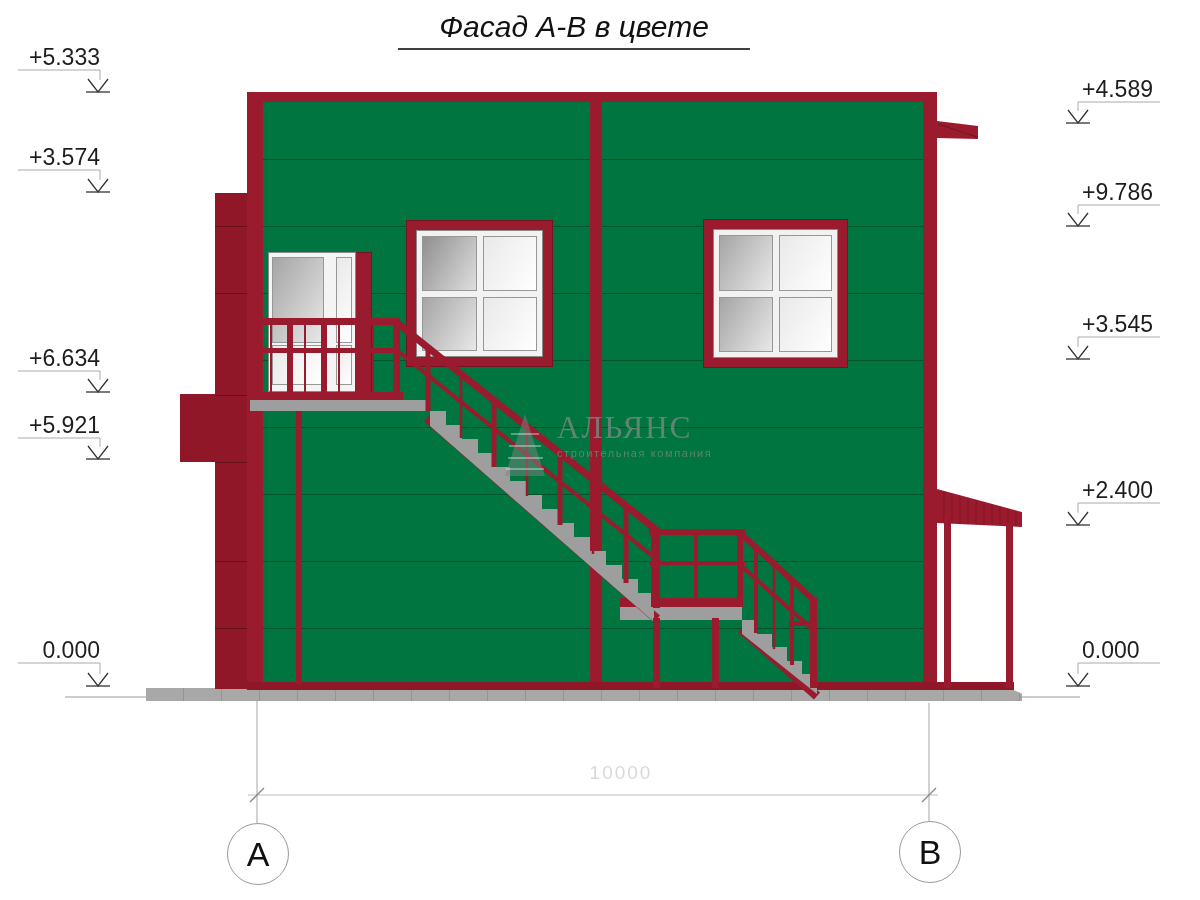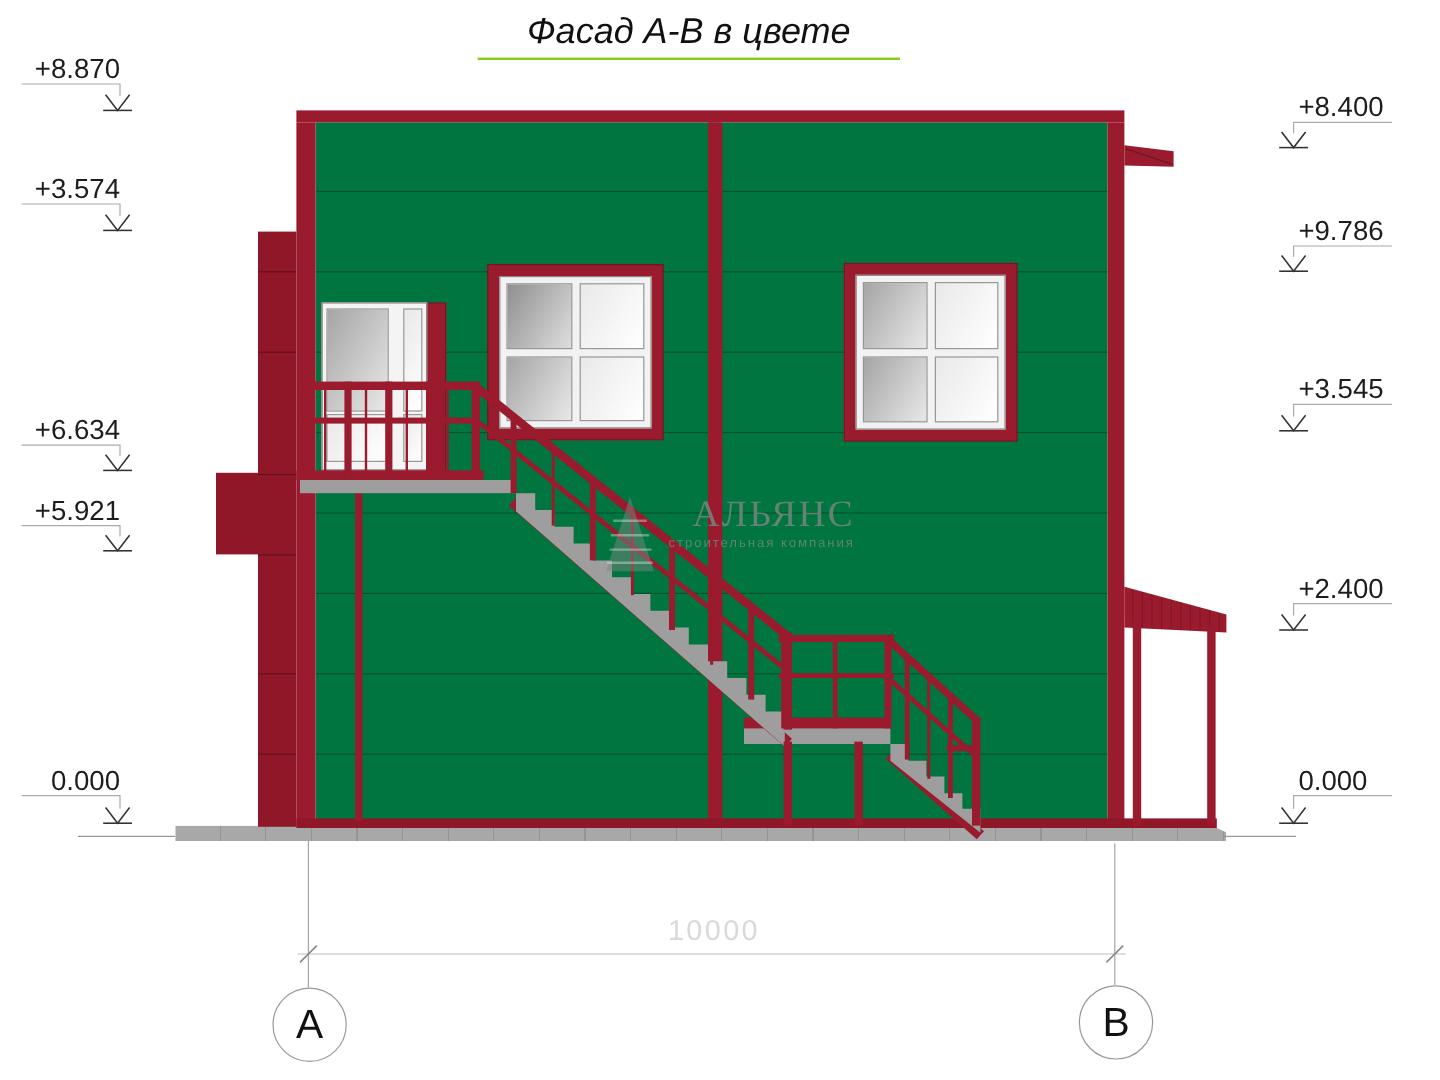--- a/index.html
+++ b/index.html
@@ -1,21 +1,21 @@
 <!DOCTYPE html>
 <html style="--facade-green: #00753F; --trim-red: #9A1B2D; --trim-red-dark: #8F1728; --concrete: #9E9E9E; --pavement: #A8A8A8;"><head>
 <meta charset="utf-8">
 <style>
   html,body{margin:0;padding:0;background:#fff;}
   #canvas{position:relative;width:1200px;height:900px;background:#fff;overflow:hidden;
           font-family:"Liberation Sans",sans-serif;}
   .abs{position:absolute;}
   
   #title{left:398px;top:10px;width:352px;text-align:center;font-size:30px;font-style:italic;
-         color:#111;padding-bottom:4px;border-bottom:2px solid #84cc16;}
+         color:#111;padding-bottom:4px;border-bottom:2px solid #404040;}
   
   .red{background:var(--trim-red,#9A1B2D);}
   .red-dark{background:var(--trim-red-dark,#8F1728);}
   .green{background:var(--facade-green,#00753F);}
   #side-wall{left:215px;top:193px;width:32px;height:496px;}
   #side-box{left:180px;top:394px;width:35px;height:68px;}
   #facade{left:263px;top:102px;width:660px;height:582px;}
   #parapet{left:247px;top:92px;width:690px;height:10px;}
   #corner-l{left:247px;top:102px;width:16px;height:587px;}
   #corner-r{left:923px;top:102px;width:14px;height:587px;}
@@ -40,23 +40,23 @@
   #win-r-f{left:10px;top:10px;width:125px;height:129px;}
   #door{left:268px;top:252px;width:104px;height:148px;}
   #door-f{left:8px;top:6px;width:88px;height:140px;background:#f4f4f4;border:1px solid #8a8a8a;box-sizing:border-box;}
   .door-glass{position:absolute;border:1px solid #979797;}
   
   .lvl{font-size:23px;color:#1d1d1d;}
   .lvl.l{left:10px;width:90px;text-align:right;}
   .lvl.r{left:1082px;width:100px;text-align:left;}
   .axis-bubble{width:60px;height:60px;border:1px solid #999;border-radius:50%;background:#fff;
                text-align:center;line-height:60px;font-size:34px;color:#111;}
-  #dim-val{left:540px;top:762px;width:110px;text-align:center;font-size:24px;color:#d9d9d9;letter-spacing:2px;}
-  
-  #wm{left:503px;top:412px;display:flex;align-items:flex-start;gap:10px;text-align:right;}
+  #dim-val{left:566px;top:762px;width:110px;text-align:center;font-size:19px;color:#d9d9d9;letter-spacing:2px;}
+  
+  #wm{left:503px;top:412px;display:flex;align-items:flex-start;gap:10px;}
   #wm-text-name{font-family:"Liberation Serif",serif;font-size:31px;letter-spacing:2px;
                 color:rgba(118,134,126,0.85);line-height:1;}
   #wm-text-sub{font-size:11px;letter-spacing:1.6px;color:rgba(118,134,126,0.8);margin-top:4px;}
   svg{position:absolute;left:0;top:0;pointer-events:none;}
 </style>
 </head>
 <body>
 
 <div id="canvas">
 
@@ -269,26 +269,26 @@
       <line x1="6" y1="34" x2="38" y2="34" stroke="rgba(255,255,255,0.35)" stroke-width="2"></line>
       <line x1="5" y1="46" x2="40" y2="46" stroke="rgba(255,255,255,0.35)" stroke-width="2"></line>
       <line x1="3" y1="57" x2="41" y2="57" stroke="rgba(255,255,255,0.35)" stroke-width="2"></line>
     </svg>
     <div>
       <div id="wm-text-name">АЛЬЯНС</div>
       <div id="wm-text-sub">строительная компания</div>
     </div>
   </div>
 
-  <div class="abs lvl l" style="top:44px">+8.870</div>
+  <div class="abs lvl l" style="top:44px">+5.333</div>
   <div class="abs lvl l" style="top:144px">+3.574</div>
   <div class="abs lvl l" style="top:345px">+6.634</div>
   <div class="abs lvl l" style="top:412px">+5.921</div>
   <div class="abs lvl l" style="top:637px">0.000</div>
-  <div class="abs lvl r" style="top:76px">+8.400</div>
+  <div class="abs lvl r" style="top:76px">+4.589</div>
   <div class="abs lvl r" style="top:179px">+9.786</div>
   <div class="abs lvl r" style="top:311px">+3.545</div>
   <div class="abs lvl r" style="top:477px">+2.400</div>
   <div class="abs lvl r" style="top:637px">0.000</div>
 
   <div class="abs axis-bubble" style="left:227px;top:823px">А</div>
   <div class="abs axis-bubble" style="left:899px;top:821px">В</div>
   <div class="abs" id="dim-val">10000</div>
 
 </div>

